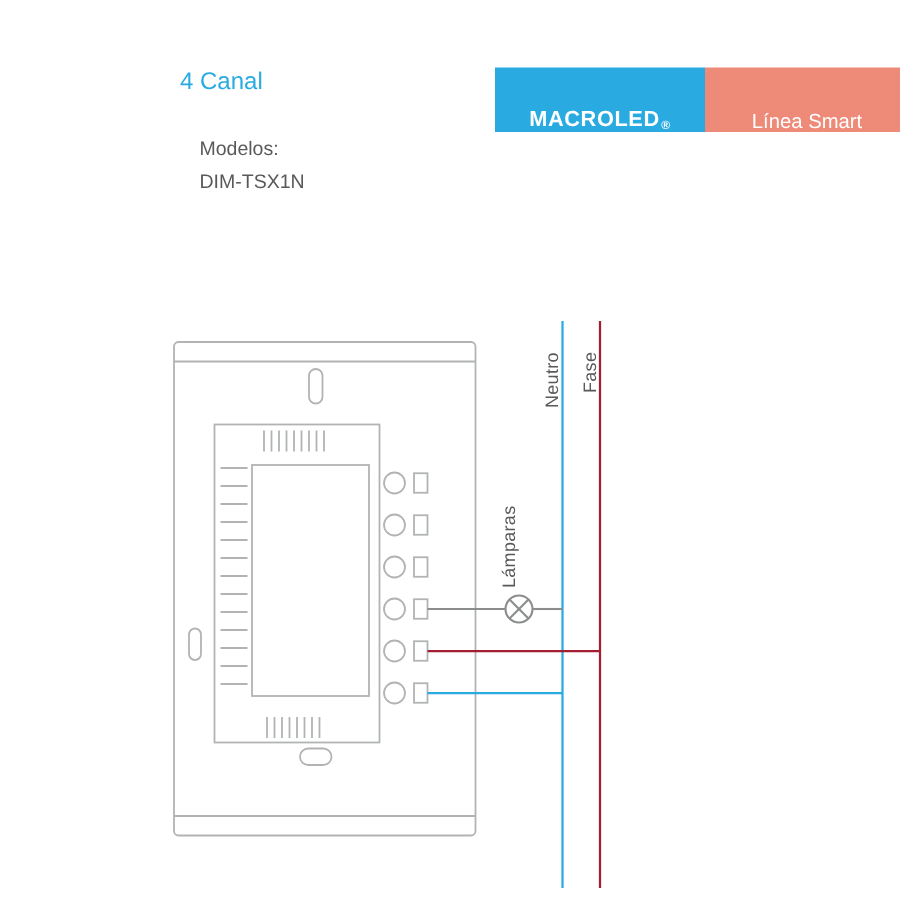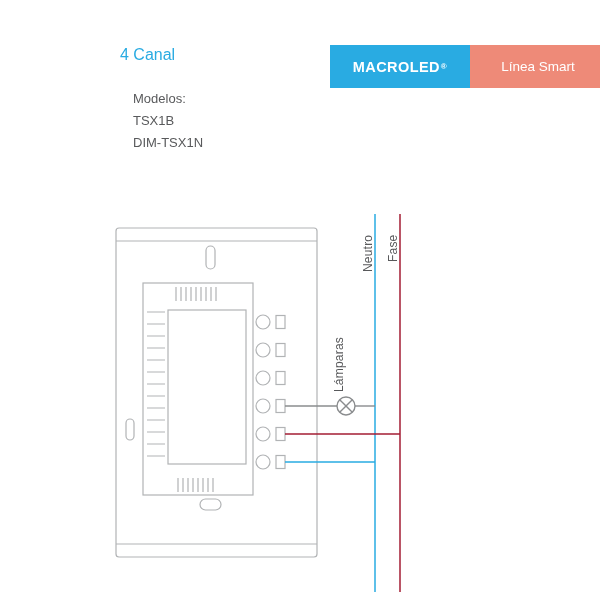--- a/index.html
+++ b/index.html
@@ -7,21 +7,21 @@
     font-family:"Liberation Sans",sans-serif}
   body{position:relative}
 
   .channel-title{position:absolute;left:120px;top:46px;font-size:16px;
     color:var(--brand);font-weight:400}
   .models-block{position:absolute;left:133px;top:88px;font-size:13px;
     color:#58595b;line-height:22px}
   .models-title{margin-bottom:0}
 
   .brand-box{position:absolute;top:45px;height:43px;display:flex;
-    align-items:center;justify-content:center;color:#fff}
+    align-items:flex-end;justify-content:center;color:#fff}
   .brand-main{left:330px;width:140px;background:var(--brand);
     font-weight:bold;font-size:14.5px;letter-spacing:.4px}
   .brand-main sup{font-size:8px;margin-left:1px;font-weight:bold}
   .brand-line{left:470px;width:136px;background:var(--line);
     font-weight:normal;font-size:13.5px}
 
   .vlabel{position:absolute;font-size:12px;color:#58595b;white-space:nowrap;
     transform:rotate(-90deg);transform-origin:0 0;letter-spacing:.2px}
   .lbl-neutro{left:361px;top:272px}
   .lbl-fase{left:386px;top:262px}
@@ -35,21 +35,20 @@
   .wire-lamp{stroke:var(--lamp);fill:none;stroke-width:1.4}
   .lamp{stroke:var(--lamp);fill:#fff;stroke-width:1.4}
 </style>
 </head>
 <body>
 
 <div class="channel-title">4 Canal</div>
 
 <div class="models-block">
   <div class="models-title">Modelos:</div>
-  <div>TSX1B</div>
   <div>DIM-TSX1N</div>
 </div>
 
 <div class="brand-box brand-main">
   <span>MACROLED</span>
     <sup>®</sup>
 </div>
 <div class="brand-box brand-line">
   <span>Línea Smart</span>
 </div>

